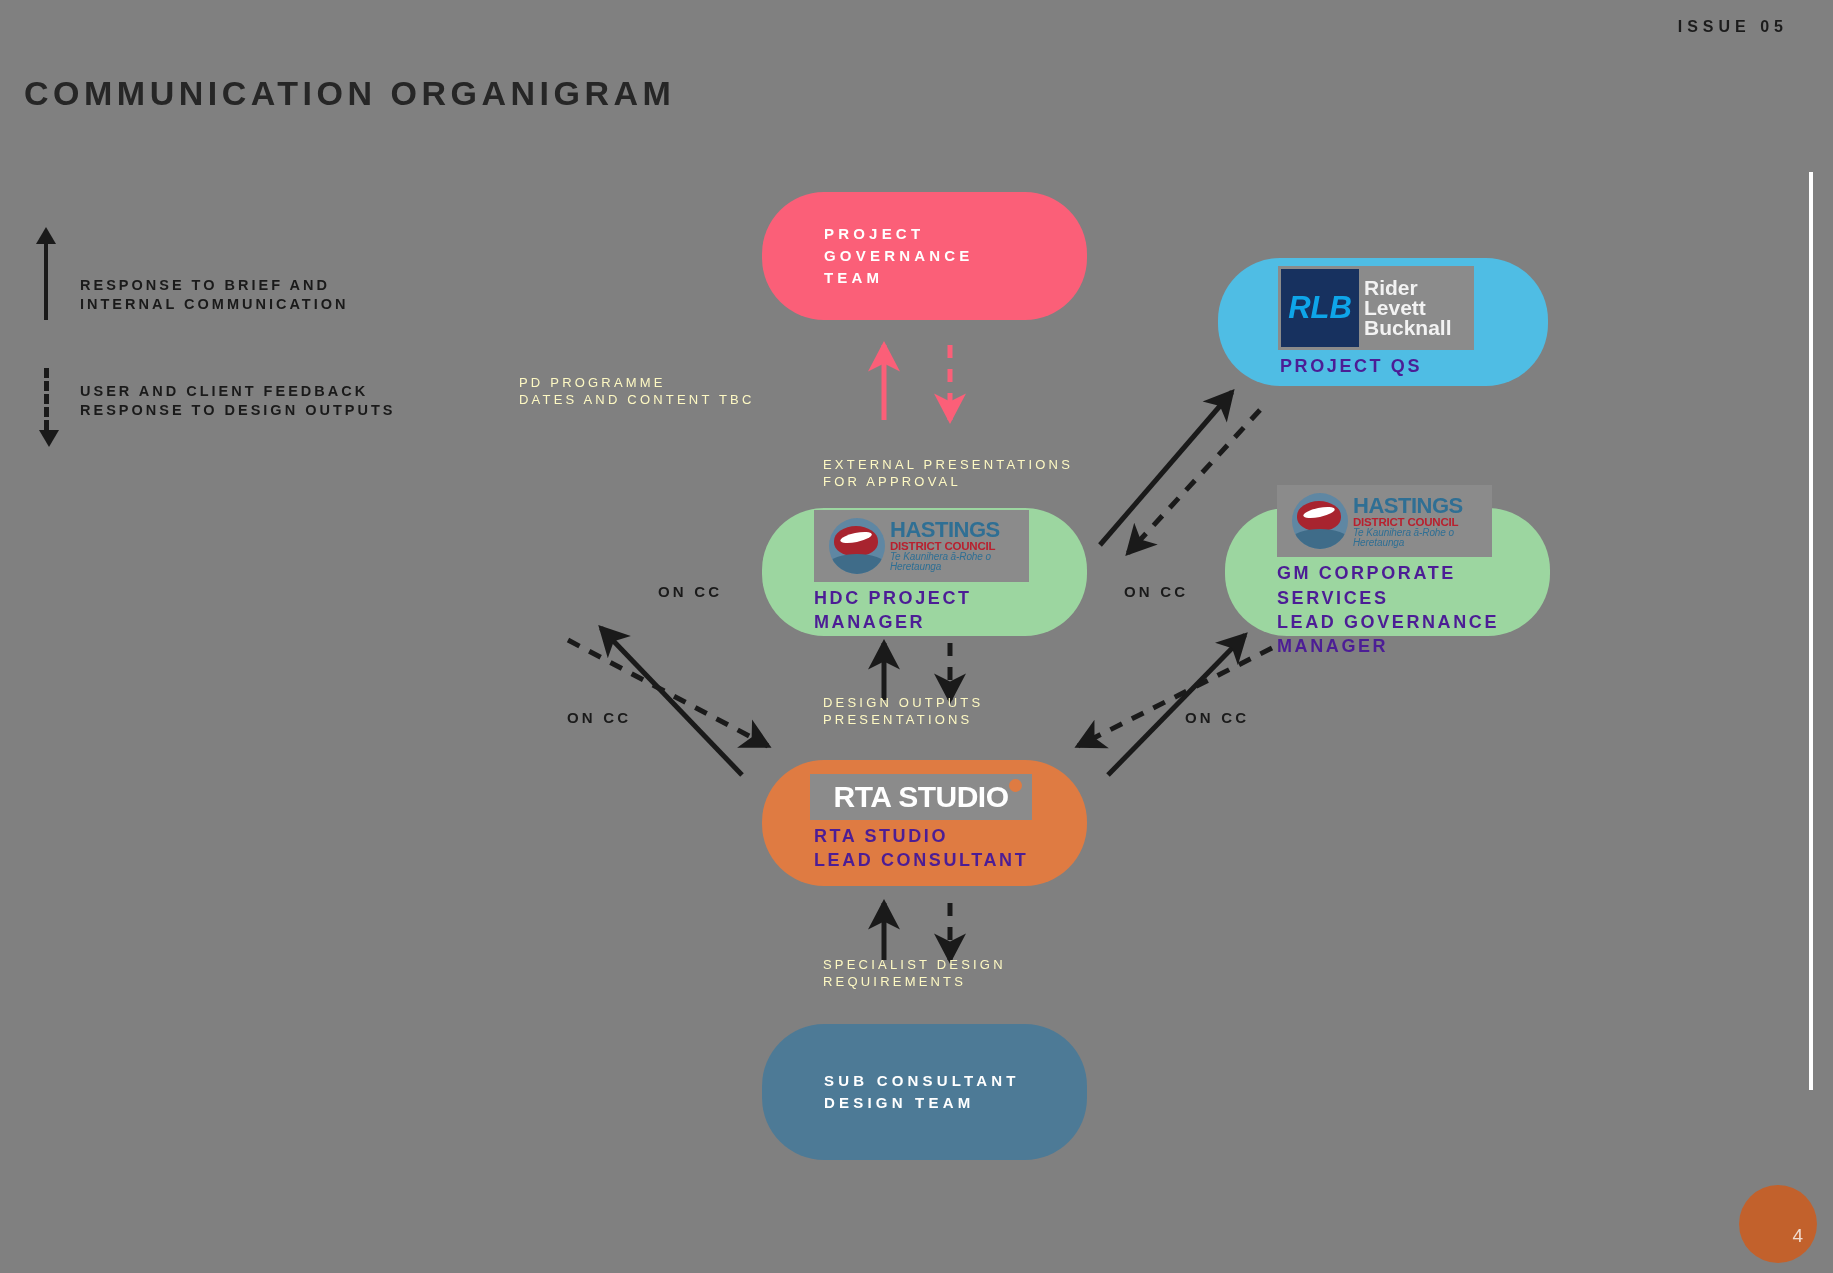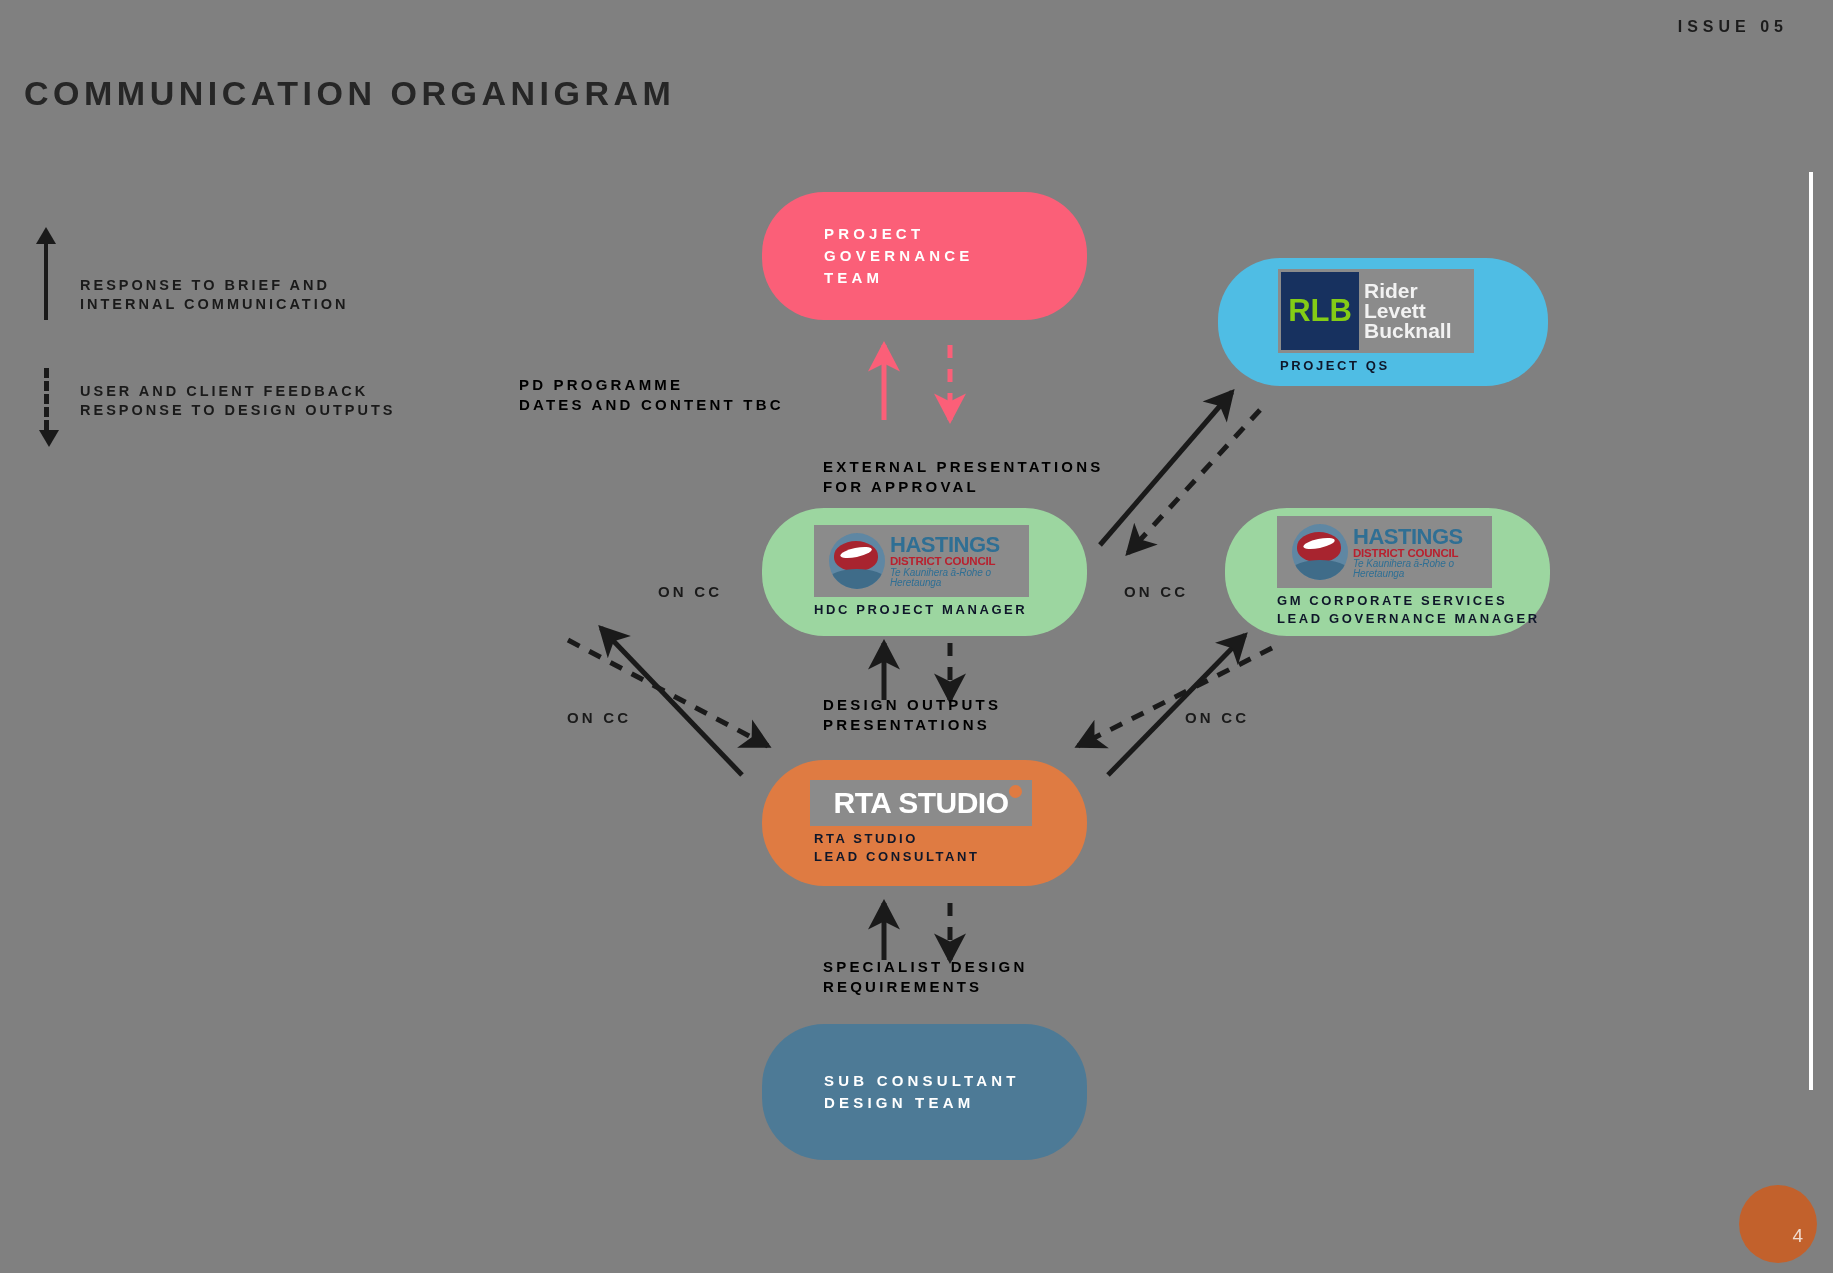--- a/index.html
+++ b/index.html
@@ -18,21 +18,21 @@
     font-size: 16px; font-weight: bold; color: #1c1c1c;
     letter-spacing: 5px;
   }
   .page-title {
     position: absolute; left: 24px; top: 74px;
     font-size: 34px; font-weight: bold; color: #262626;
     letter-spacing: 4.5px;
   }
   .diag-label {
     position: absolute;
-    font-size: 15px; font-weight: bold; color: #000000;
+    font-size: 13px; font-weight: normal; color: #fef9c3;
     letter-spacing: 3.2px; line-height: 1.30;
     white-space: pre-line;
   }
   .oncc {
     position: absolute;
     font-size: 15px; font-weight: bold; color: #1a1a1a;
     letter-spacing: 3.2px;
   }
 
   
@@ -63,21 +63,21 @@
   }
 
   
   .node {
     position: absolute;
     border-radius: 62px;
     display: flex; flex-direction: column;
     justify-content: center;
   }
   .node-caption {
-    font-size: 13px; font-weight: bold; color: #0f172a;
+    font-size: 18px; font-weight: bold; color: #4c1d95;
     letter-spacing: 2.6px; line-height: 1.35;
     white-space: pre-line; text-align: left; width: 100%;
   }
   .node-body-text {
     font-size: 15px; font-weight: bold; color: #ffffff;
     letter-spacing: 4.2px; line-height: 1.45;
     white-space: pre-line; text-align: left; width: 100%;
   }
 
   #node-governance { left: 762px; top: 192px; width: 325px; height: 128px;
@@ -96,23 +96,23 @@
                      background: #4d7a96; padding-left: 62px; }
 
   .logo-wrap { width: 100%; display: flex; justify-content: flex-start;
                padding-left: 52px; }
   .cap-wrap  { width: 100%; padding-left: 52px; margin-top: 4px; }
 
   
   .logo-box { background: #8b8b8b; display: flex; align-items: center; }
 
   .rlb-logo { width: 196px; height: 84px; padding: 3px; }
-  .rlb-mark { width: 78px; height: 78px; background: #17315f; color: #84cc16;
+  .rlb-mark { width: 78px; height: 78px; background: #17315f; color: #0ea5e9;
               display: flex; align-items: center; justify-content: center;
-              font-size: 31px; font-weight: bold; letter-spacing: 0px; }
+              font-size: 31px; font-weight: bold; letter-spacing: 0px; font-style: italic; }
   .rlb-words { margin-left: 5px; color: #f2f2f2; font-size: 21px;
                font-weight: bold; line-height: 0.96; }
   .rlb-words span { display: block; }
 
   .mtg-logo { width: 78px; height: 84px; justify-content: center; }
   .mtg-glyph { color: #ffffff; font-size: 40px; font-weight: bold;
                letter-spacing: -2px; line-height: 1;
                font-family: "DejaVu Sans", sans-serif; }
 
   .hdc-logo { width: 215px; height: 72px; padding: 3px 15px; gap: 5px; }

